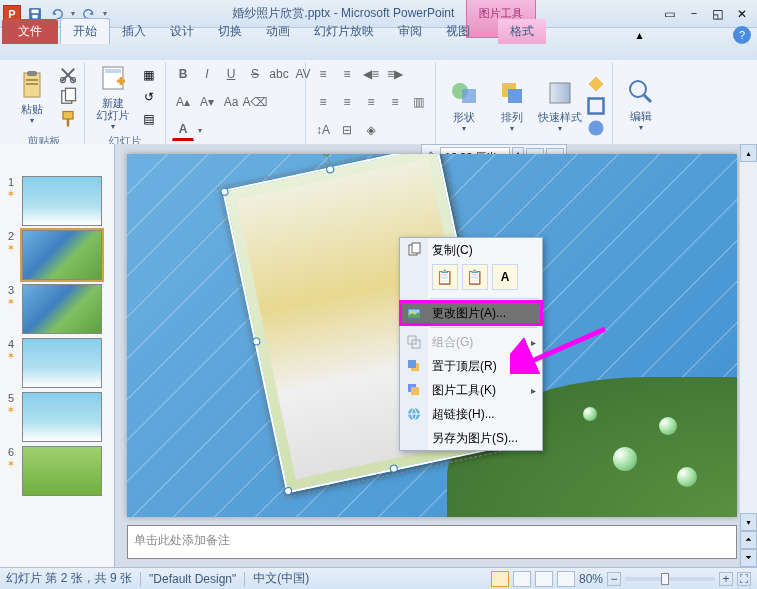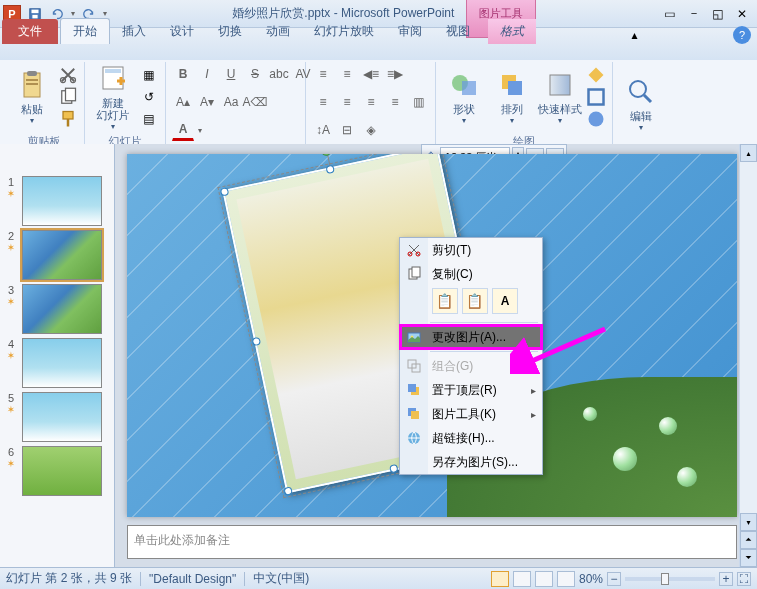--- a/index.html
+++ b/index.html
@@ -13,21 +13,21 @@
 .title-text { flex:1; text-align:center; color:#3b5a82; font-size:12px; }
 .contextual-tab { background:linear-gradient(#f8c8e8,#e88fc0); color:#a3306e; padding:18px 12px; border:1px solid #d070a0; font-size:11px; margin-left:8px; }
 .win-controls { display:flex; margin-left:auto; }
 .win-btn { width:24px; height:18px; display:flex; align-items:center; justify-content:center; cursor:pointer; }
 
 
 .tabs-row { height:24px; background:linear-gradient(#e8eff7,#d5e3f3); display:flex; align-items:flex-end; padding:16px 2px; }
 .file-tab { background:#c1504e; color:#fff; padding:4px 16px; border-top-left-radius:3px; border-top-right-radius:3px; margin-right:2px; cursor:pointer; }
 .tab { padding:4px 12px; color:#3b5a82; cursor:pointer; }
 .tab.active { background:#f1f5fb; border:1px solid #a9bdd6; border-bottom:none; border-top-left-radius:3px; border-top-right-radius:3px; }
-.contextual-tab-small { background:linear-gradient(#f8c8e8,#f0a8d0); color:#3b5a82; padding:4px 12px; margin-left:6px; cursor:pointer;font-style:italic; }
+.contextual-tab-small { background:linear-gradient(#f8c8e8,#f0a8d0); color:#3b5a82; padding:4px 12px; margin-left:16px; cursor:pointer; }
 .help-btn { margin-left:auto; width:18px; height:18px; background:#4a8de0; border-radius:50%; color:#fff; display:flex; align-items:center; justify-content:center; margin-right:4px; font-size:11px; cursor:pointer; }
 
 
 .ribbon { height:92px; background:#f1f5fb; border-bottom:1px solid #a9bdd6; display:flex; padding:2px 4px; }
 .ribbon-group { border-right:1px solid #c9d8ec; padding:0 6px; display:flex; flex-direction:column; }
 .group-body { flex:1; display:flex; align-items:center; gap:4px; }
 .group-label { text-align:center; color:#5a7299; font-size:11px; padding-top:2px; }
 .big-btn { display:flex; flex-direction:column; align-items:center; justify-content:center; width:44px; height:70px; cursor:pointer; }
 .big-btn svg { width:32px; height:32px; }
 .big-btn span { font-size:11px; color:#3b5a82; margin-top:2px; text-align:center; line-height:1.1; }
@@ -318,21 +318,20 @@
               <rect x="2" y="2" width="12" height="12" fill="none" stroke="#4a7ab8" stroke-width="2"></rect>
             </svg>
           </div>
         <div class="small-btn">
             <svg viewBox="0 0 16 16">
               <circle cx="8" cy="8" r="6" fill="#6a9ae0"></circle>
             </svg>
           </div>
       </div>
     </div>
-    <div class="group-label">绘图</div>
   </div>
 
   <div class="ribbon-group" style="border-right:none">
     <div class="group-body">
       <div class="big-btn">
         <svg viewBox="0 0 32 32">
             <circle cx="13" cy="13" r="8" fill="none" stroke="#4a7ab8" stroke-width="2"></circle>
             <path d="M19 19 L26 26" stroke="#4a7ab8" stroke-width="3"></path>
           </svg>
         <span>编辑</span>
@@ -442,28 +441,20 @@
       <div class="vscroll-btn" style="position:absolute;bottom:18px;left:0;right:0">⏶</div>
       <div class="vscroll-btn" style="position:absolute;bottom:0;left:0;right:0">⏷</div>
     </div>
   </div>
 </div>
 
 <div class="ctx-menu">
   <div class="ctx-icon-col"></div>
   <div class="ctx-item">
     <svg class="ci" viewBox="0 0 16 16">
-        <path d="M3 3 L13 13 M13 3 L3 13" stroke="#666"></path>
-        <circle cx="4" cy="12" r="2" fill="none" stroke="#c00"></circle>
-        <circle cx="12" cy="12" r="2" fill="none" stroke="#c00"></circle>
-      </svg>
-    <span>剪切(T)</span>
-  </div>
-  <div class="ctx-item">
-    <svg class="ci" viewBox="0 0 16 16">
         <rect x="3" y="3" width="8" height="10" fill="#fff" stroke="#666"></rect>
         <rect x="6" y="1" width="8" height="10" fill="#fff" stroke="#666"></rect>
       </svg>
     <span>复制(C)</span>
   </div>
   <div class="ctx-paste-opts">
     <div class="paste-opt">📋</div>
     <div class="paste-opt">📋</div>
     <div class="paste-opt">
         <b>A</b>

